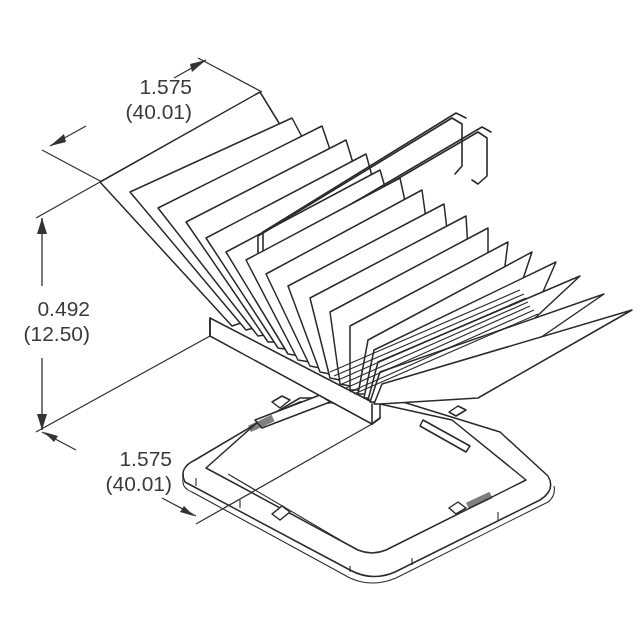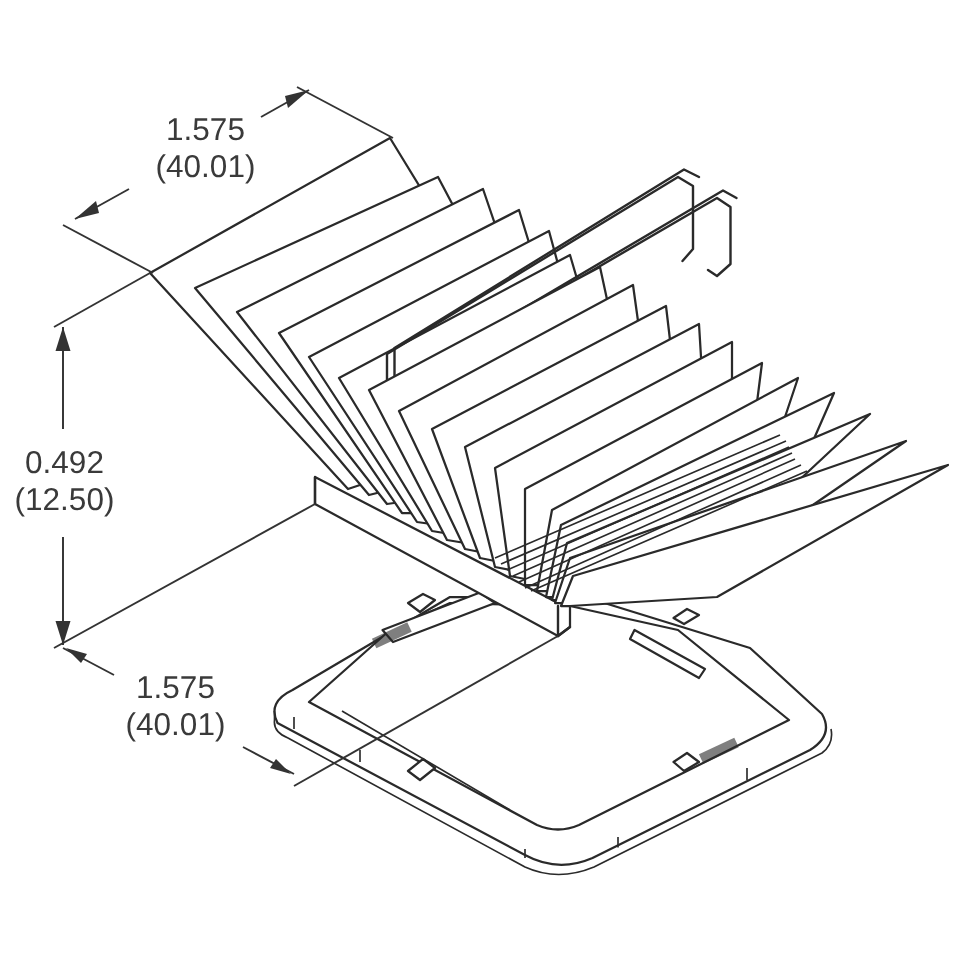--- a/index.html
+++ b/index.html
@@ -3,21 +3,21 @@
   <meta charset="utf-8">
   <style>
     html, body { margin: 0; padding: 0; background: #ffffff; }
     body { width: 640px; height: 640px; overflow: hidden; position: relative; }
     #drawing { position: absolute; left: 0; top: 0; width: 640px; height: 640px; }
     .dim-label {
       position: absolute;
       font-family: "Liberation Sans", "DejaVu Sans", sans-serif;
       font-size: 21px;
       color: #3a3a3a;
-      text-align: center;
+      text-align: right;
       line-height: 25px;
       background: transparent;
     }
     .ln { fill: none; stroke: #2a2a2a; stroke-width: 1.6; stroke-linejoin: round; stroke-linecap: round; }
     .ln-thin { fill: none; stroke: #2a2a2a; stroke-width: 1.1; stroke-linejoin: round; }
     .fill-w { fill: #ffffff; stroke: #2a2a2a; stroke-width: 1.5; stroke-linejoin: round; }
     .dimln { fill: none; stroke: #333333; stroke-width: 1.3; }
     .arrow { fill: #333333; stroke: none; }
     .dark { fill: #2a2a2a; }
   </style>

